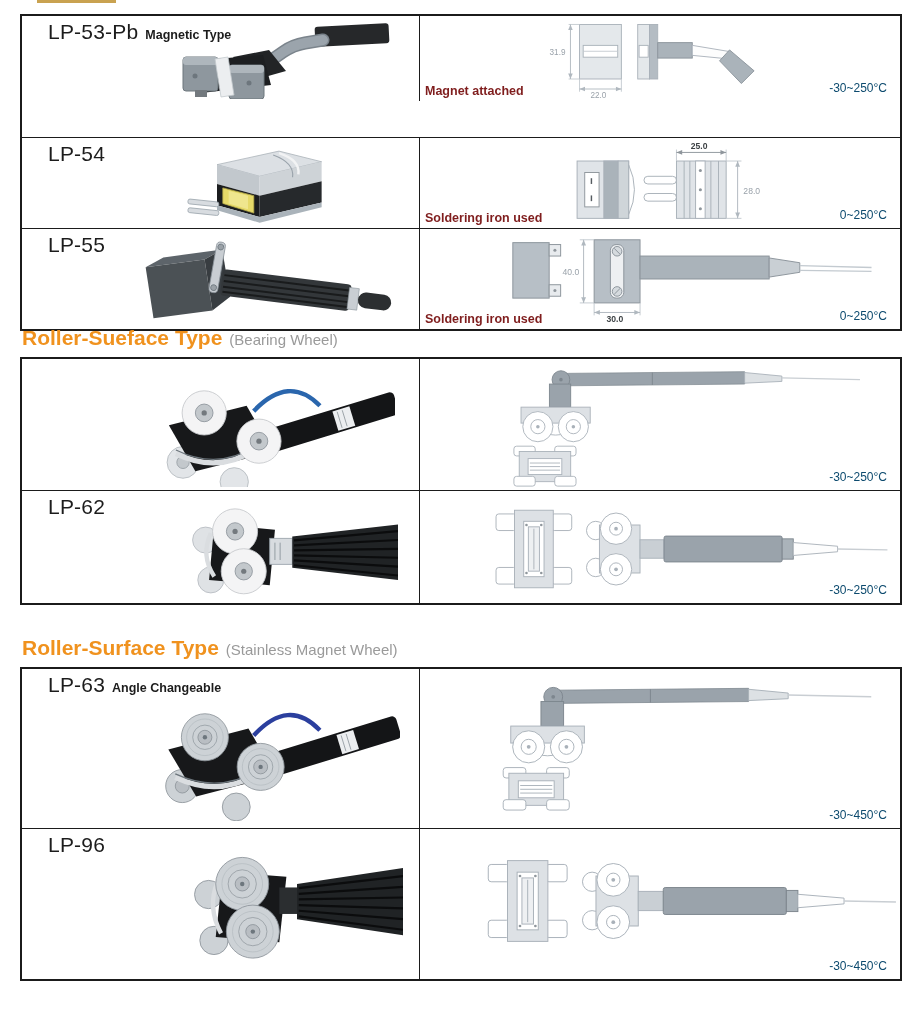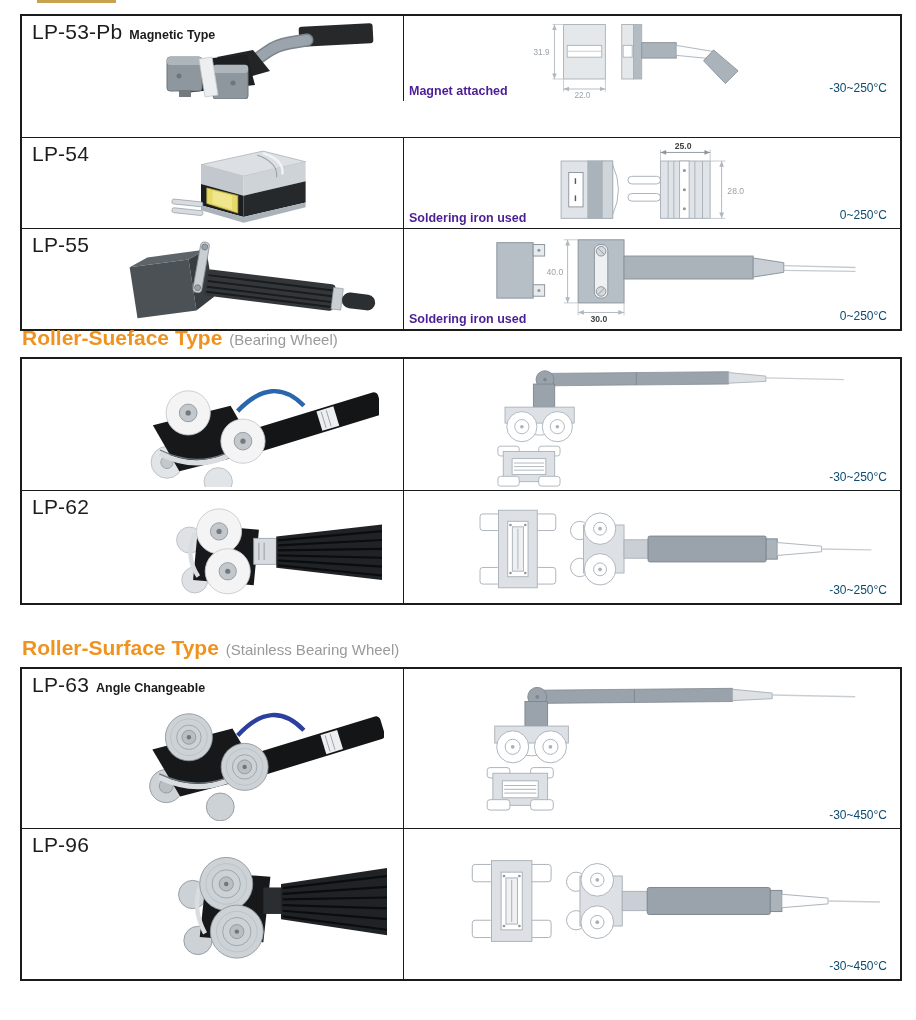--- a/index.html
+++ b/index.html
@@ -3,31 +3,31 @@
 <meta charset="utf-8">
 <style>
   html,body { margin:0; padding:0; }
   body {
     width:916px; height:1020px; background:#ffffff; position:relative;
     font-family:"Liberation Sans", sans-serif; color:#141414; overflow:hidden;
   }
   .gold-bar { position:absolute; left:37px; top:0; width:79px; height:3px; background:#c9a250; }
 
   .ptable { position:absolute; left:20px; width:878px; border:2px solid #1b1b1b; background:#fff; }
-  .prow { display:flex; border-top:1px solid #1b1b1b; position:relative; }
+  .prow { display:flex; border-top:1px solid #1b1b1b; position:relative;padding-left:16px; }
   .prow:first-child { border-top:none; }
   .cell-left { width:381px; border-right:1px solid #1b1b1b; position:relative; }
   .cell-right { flex:1; position:relative; }
 
   .title-line { position:absolute; top:4px; left:10px; white-space:nowrap; }
   .model { font-size:21px; color:#1c1c1c; letter-spacing:0.2px; }
   .subtitle { font-size:12.5px; font-weight:bold; color:#1c1c1c; margin-left:7px; }
 
   .photo, .diagram { position:absolute; }
-  .desc { position:absolute; left:5px; bottom:3px; font-size:12.5px; font-weight:bold; color:#4c1d95; }
+  .desc { position:absolute; left:5px; bottom:3px; font-size:12.5px; font-weight:bold; color:#7f1d1d; }
   .temp { position:absolute; right:13px; bottom:6px; font-size:12px; color:#0c4a6e; }
 
   .section-heading { position:absolute; left:22px; white-space:nowrap; }
   .section-heading .main { color:#f0921e; font-size:21px; font-weight:bold; }
   .section-heading .note { color:#9a9a9a; font-size:15px; margin-left:7px; }
 
   svg { display:block; }
 </style>
 </head>
 <body>
@@ -322,21 +322,21 @@
         <rect x="338" y="41" width="12" height="22" fill="#aab3ba" stroke="#7d868e"></rect>
         <polygon points="350,45 398,49 398,55 350,59" fill="#fdfdfd" stroke="#a9b1b9"></polygon>
         <line x1="398" y1="52" x2="452" y2="53" stroke="#c9ced3" stroke-width="1.5"></line>
       </svg>
       <div class="temp">-30~250°C</div>
     </div>
   </div>
 </div>
 
 <div class="section-heading" style="top:636px;">
-  <span class="main">Roller-Surface Type</span><span class="note">(Stainless Bearing Wheel)</span>
+  <span class="main">Roller-Surface Type</span><span class="note">(Stainless Magnet Wheel)</span>
 </div>
 
 <div class="ptable" style="top:667px;">
 
   <div class="prow" style="height:159px;justify-content:space-between;">
     <div class="cell-left">
       <div class="title-line">
         <span class="model">LP-63</span><span class="subtitle">Angle Changeable</span>
       </div>
       <svg class="photo" style="left:92px; top:22px;" width="270" height="130" viewBox="0 0 310 135">

